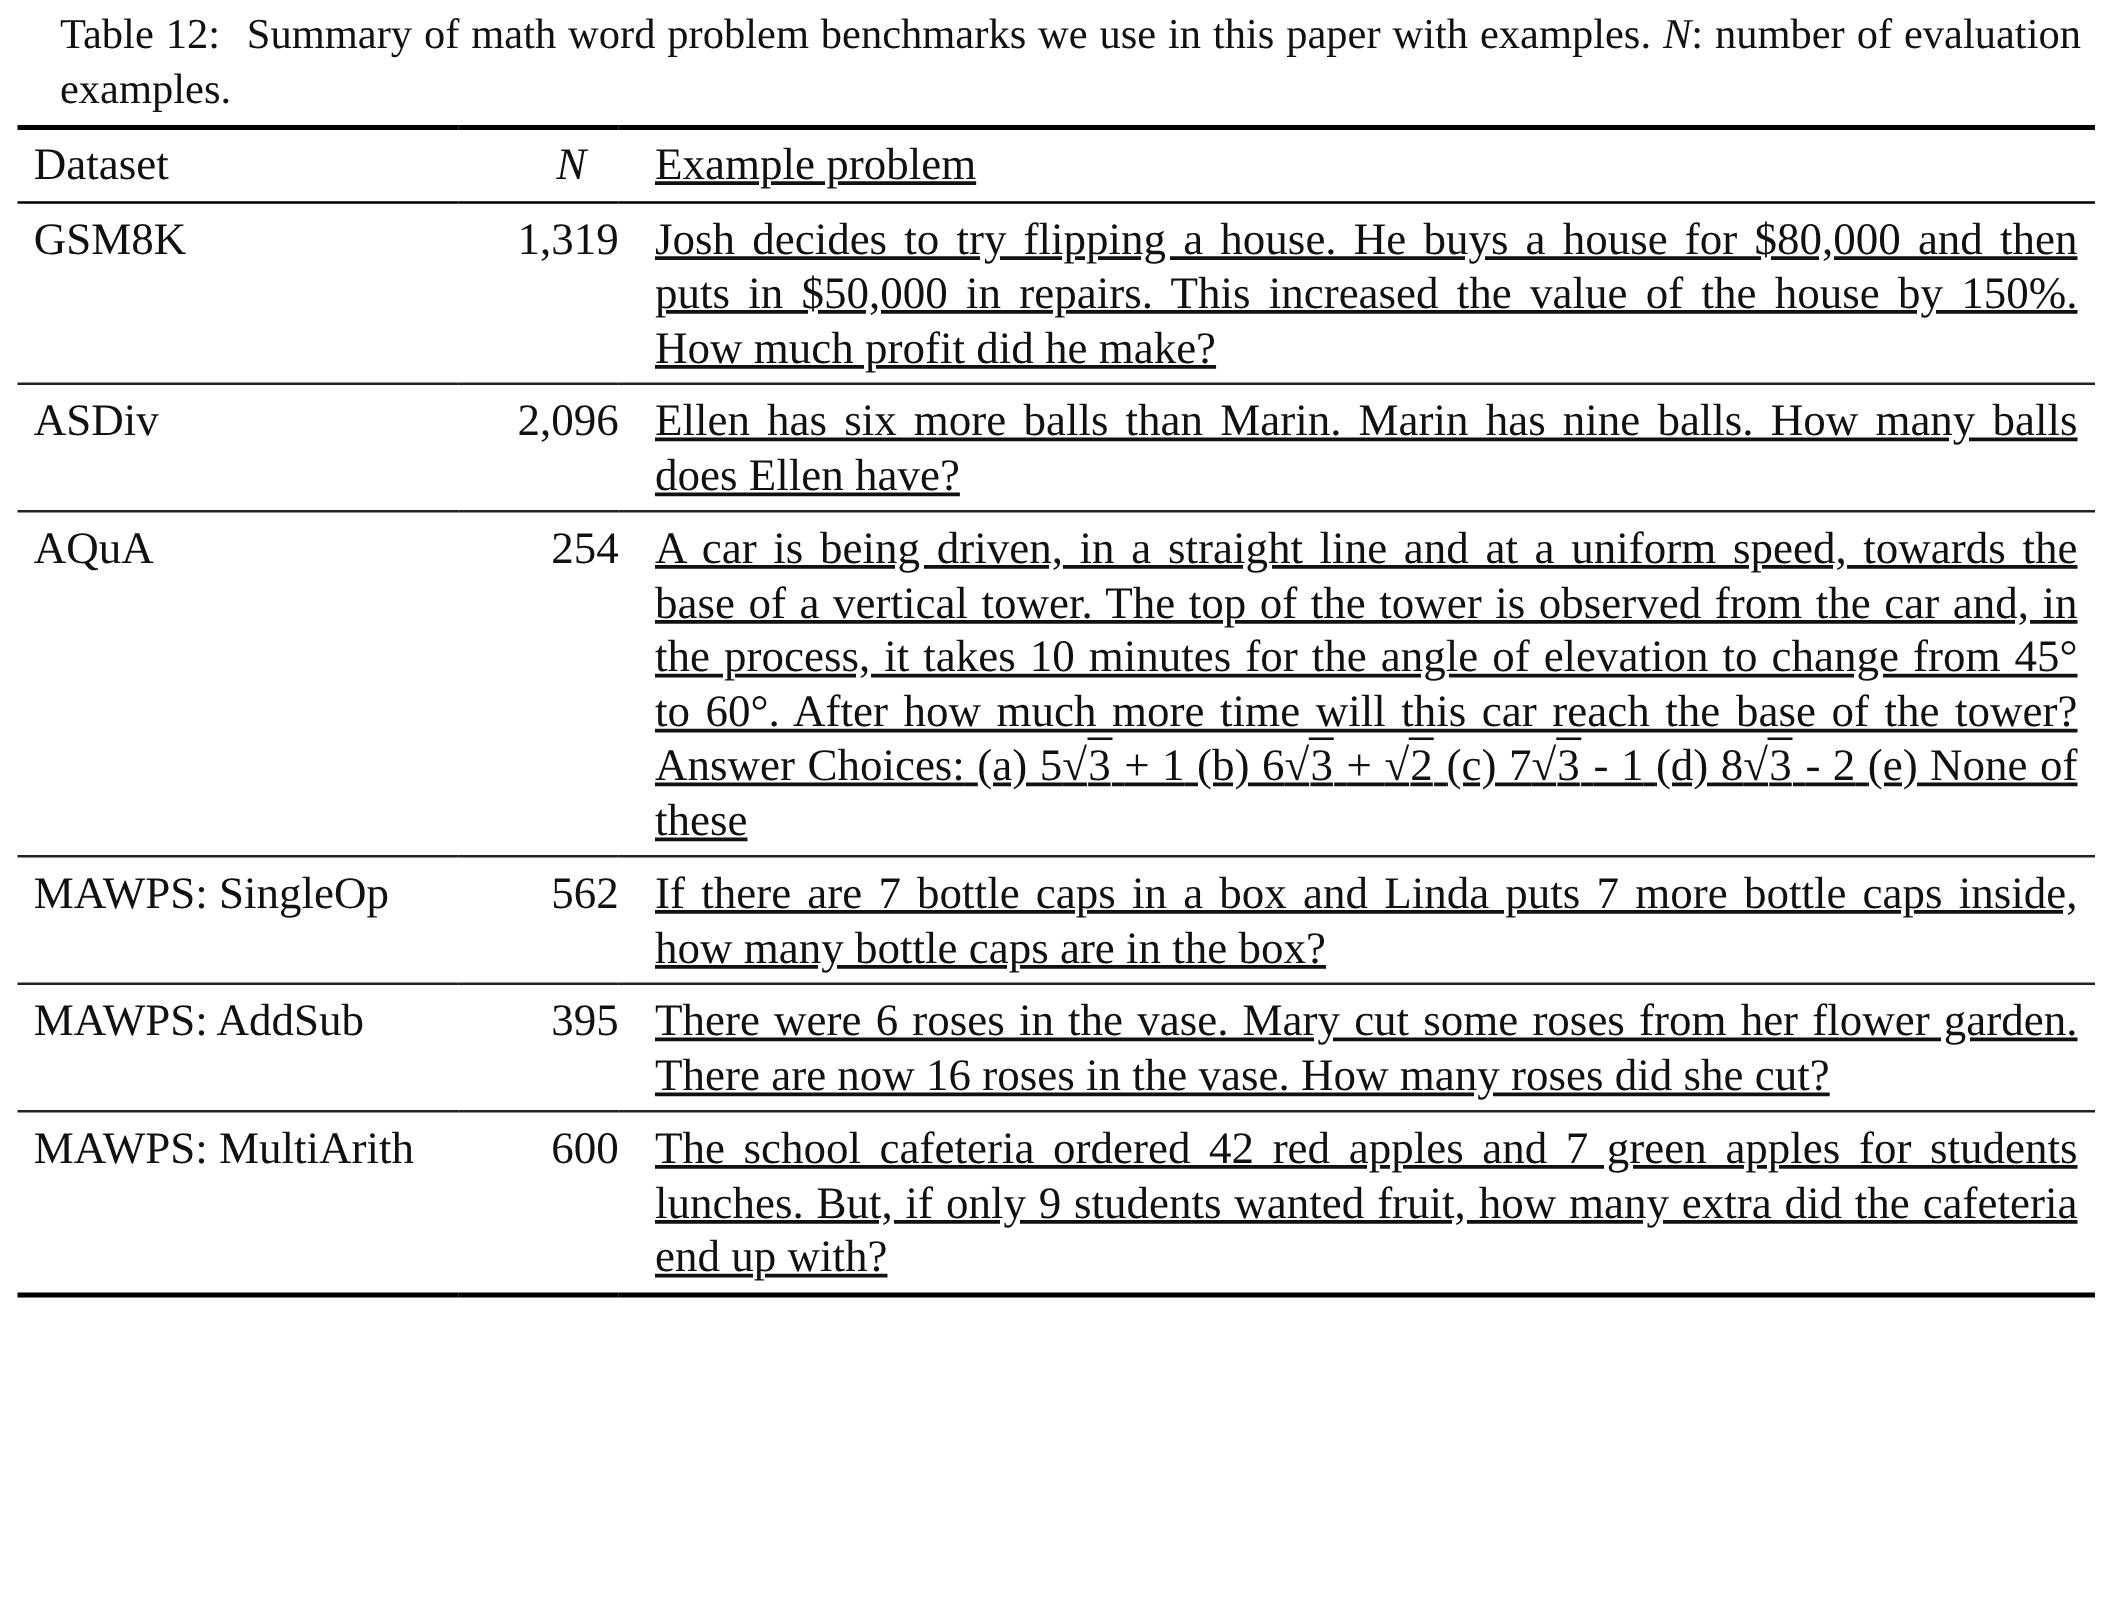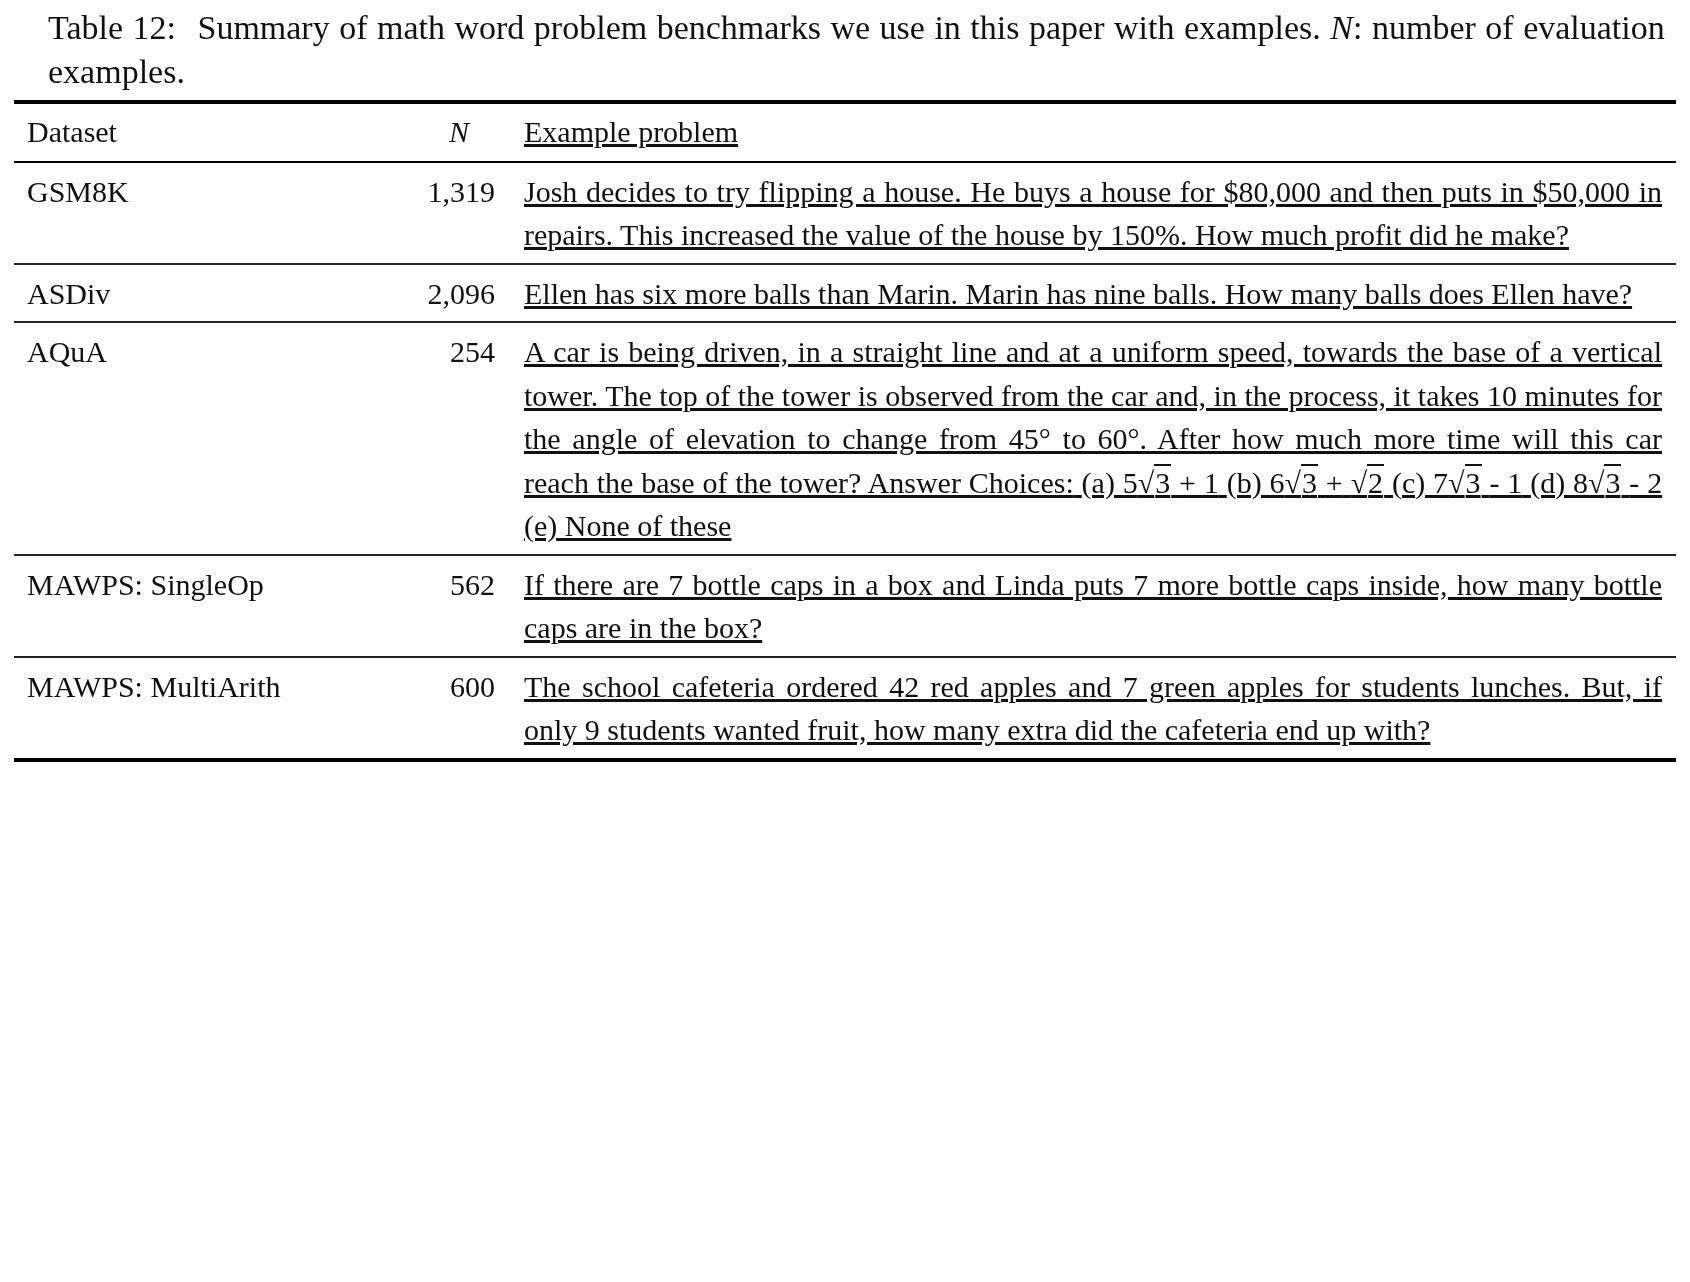--- a/index.html
+++ b/index.html
@@ -13,21 +13,21 @@
     position: absolute; left: 14px; top: 6px; width: 1664px;
     font-size: 34px; line-height: 44px;
     word-spacing: 1px;
     margin-left: 34px;
   }
   .caption .label { margin-right: 12px; }
   .caption i { font-style: italic; }
   table {
     position: absolute; left: 14px; top: 100px; width: 1662px;
     border-collapse: collapse;
-    font-size: 30px; line-height: 43.5px;
+    font-size: 36px; line-height: 43.5px;
   }
   thead tr { border-top: 4px solid #000; border-bottom: 2px solid #000; }
   tbody tr { border-bottom: 2px solid #222; }
   tbody tr:last-child { border-bottom: 4px solid #000; }
   td, th { vertical-align: top; font-weight: normal; text-align: left; }
   th { padding: 6px 0 7px 0; }
   td { padding: 7px 0 6px 0; }
   .c-dataset { width: 340px; padding-left: 13px; }
   .c-n { width: 102px; text-align: right; padding-right: 0; }
   .c-ex { padding-left: 29px; padding-right: 14px; text-align: justify; text-decoration: underline; }
@@ -74,18 +74,23 @@
         <span><span>(d) 8</span><span class="sqrt">√<span class="rad">3</span></span> <span>- 2</span></span>
         <span>(e) None of these</span>
       </td>
     </tr>
     <tr>
       <td class="c-dataset">MAWPS: SingleOp</td>
       <td class="c-n">562</td>
       <td class="c-ex">If there are 7 bottle caps in a box and Linda puts 7 more bottle caps inside, how many bottle caps are in the box?</td>
     </tr>
     <tr>
+      <td class="c-dataset">MAWPS: AddSub</td>
+      <td class="c-n">395</td>
+      <td class="c-ex">There were 6 roses in the vase. Mary cut some roses from her flower garden. There are now 16 roses in the vase. How many roses did she cut?</td>
+    </tr>
+    <tr>
       <td class="c-dataset">MAWPS: MultiArith</td>
       <td class="c-n">600</td>
       <td class="c-ex">The school cafeteria ordered 42 red apples and 7 green apples for students lunches. But, if only 9 students wanted fruit, how many extra did the cafeteria end up with?</td>
     </tr>
   </tbody>
 </table>
 
 </body></html>

